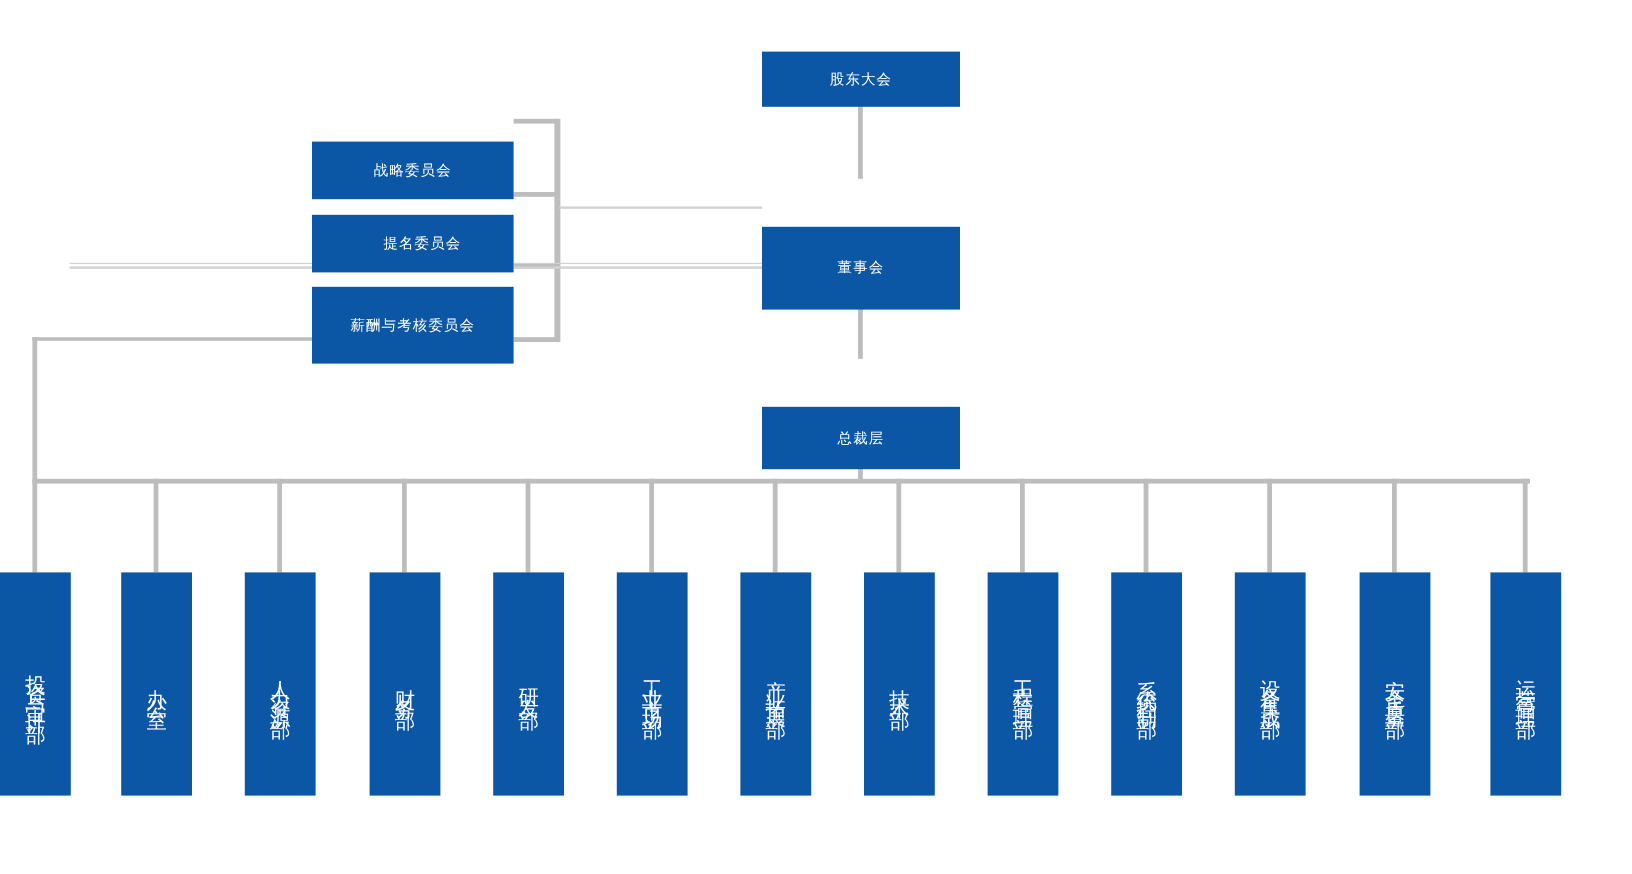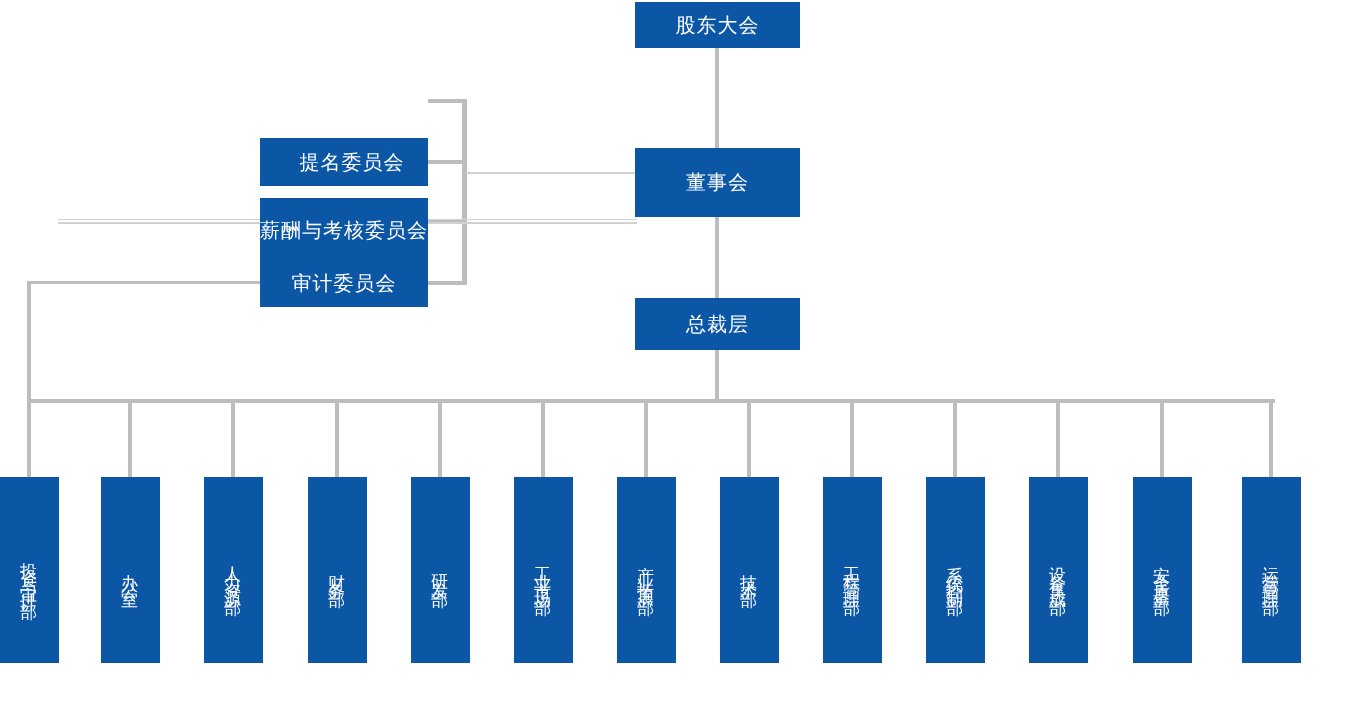--- a/index.html
+++ b/index.html
@@ -11,21 +11,21 @@
   }
   .stage { position: relative; width: 1360px; height: 728px; background: #fff; }
 
   .node {
     position: absolute;
     background: var(--color-box-blue, #0b57a5);
     color: var(--color-box-text, #ffffff);
     display: flex; align-items: center; justify-content: center;
     box-sizing: border-box;
   }
-  .node-h { font-size: 20px; letter-spacing: 1px; white-space: nowrap; }
+  .node-h { font-size: 12px; letter-spacing: 1px; white-space: nowrap; margin-top: 41px; }
   .node-v {
     writing-mode: vertical-rl;
     text-orientation: upright;
     font-size: 17px;
     letter-spacing: 8px;
     padding-top: 6px;
   }
 
   .cn { position: absolute; background: var(--color-line-thick, #bdbdbd); }
   .cn-thin { position: absolute; background: var(--color-line-thin, #d2d2d2); }
@@ -74,26 +74,26 @@
   <div class="cn" style="left:1056px; top:399px; width:4px; height:78px;"></div>
   <div class="cn" style="left:1160px; top:399px; width:4px; height:78px;"></div>
   <div class="cn" style="left:1269px; top:399px; width:4px; height:78px;"></div>
 
   <div class="node node-h" style="left:635px; top:2px; width:165px; height:46px;">股东大会</div>
 
   <div class="node node-h" style="left:635px; top:148px; width:165px; height:69px;">董事会</div>
 
   <div class="node node-h" style="left:635px; top:298px; width:165px; height:52px;">总裁层</div>
 
+  <div class="node node-h" style="left:260px; top:77px; width:168px; height:48px;">战略委员会</div>
 
   <div class="node node-h" style="left:260px; top:138px; width:168px; height:48px;padding-left:16px;">提名委员会</div>
 
   <div class="node node-h" style="left:260px; top:198px; width:168px; height:64px;">薪酬与考核委员会</div>
 
-  <div class="node node-h" style="left:260px; top:259px; width:168px; height:48px;">审计委员会</div>
 
   <div class="node node-v" style="left:0px; top:477px; width:59px; height:186px;">投资与审计部</div>
 
   <div class="node node-v" style="left:101px; top:477px; width:59px; height:186px;">办公室</div>
 
   <div class="node node-v" style="left:204px; top:477px; width:59px; height:186px;">人力资源部</div>
 
   <div class="node node-v" style="left:308px; top:477px; width:59px; height:186px;">财务部</div>
 
   <div class="node node-v" style="left:411px; top:477px; width:59px; height:186px;">研发部</div>

